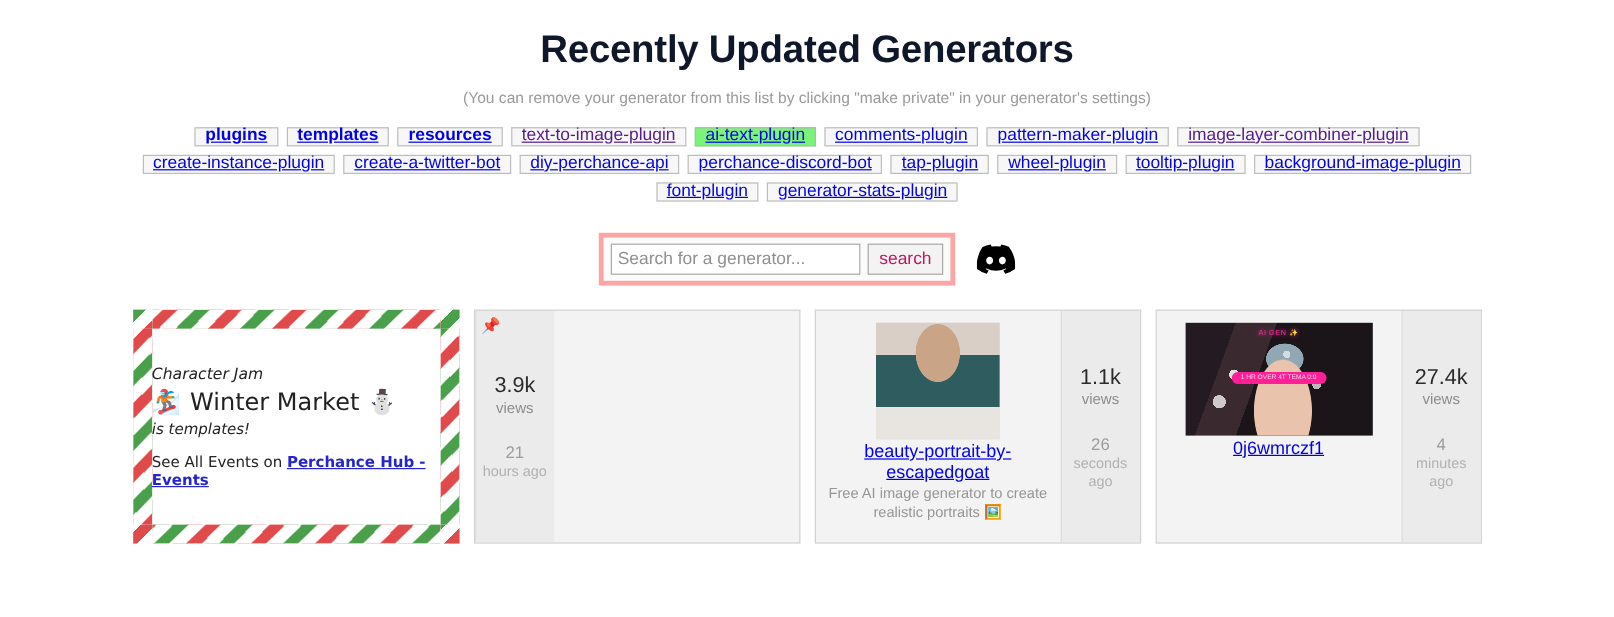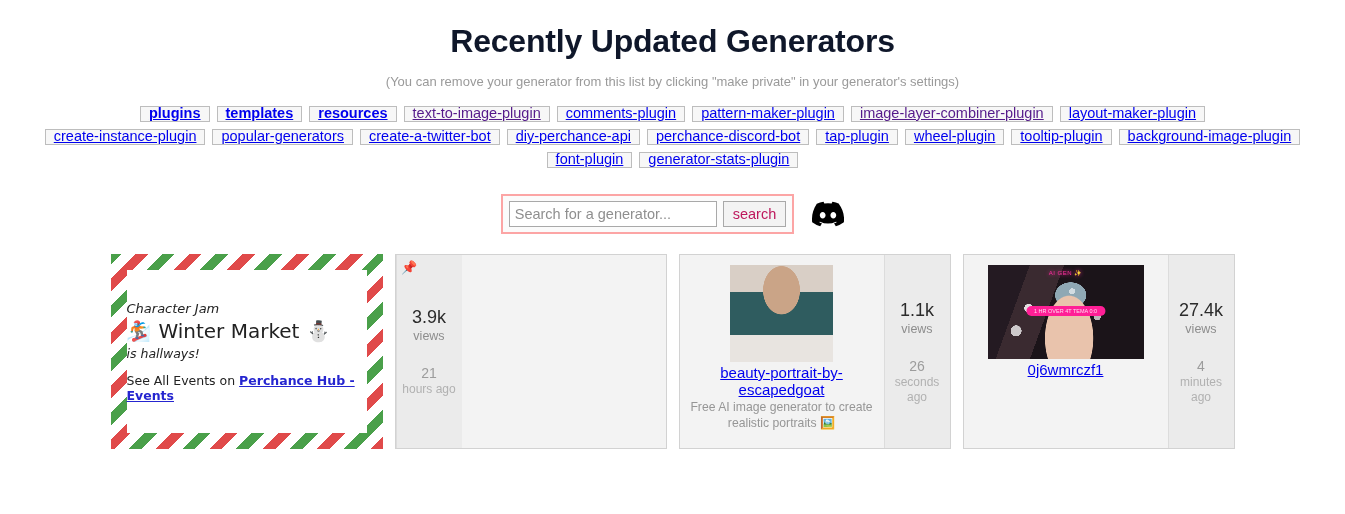--- a/index.html
+++ b/index.html
@@ -67,21 +67,21 @@
 
   
   .search-row {
     display: flex;
     align-items: center;
     justify-content: center;
     margin-top: 26px;
     gap: 18px;
   }
   .search-box {
-    border: 2px solid #fca5a5;
+    border: 4px solid #fca5a5;
     background: #fbfbfb;
     padding: 5px 6px;
     display: flex;
     align-items: flex-start;
     gap: 6px;
   }
   .search-input {
     width: 196px;
     height: 22px;
     font-size: 14.5px;
@@ -282,39 +282,36 @@
         </div>
         <div class="tag bold">
           <a href="#">templates</a>
         </div>
         <div class="tag bold">
           <a href="#">resources</a>
         </div>
         <div class="tag visited">
           <a href="#">text-to-image-plugin</a>
         </div>
+        <div class="tag hl">
+          <a href="#">ai-text-plugin</a>
+        </div>
         <div class="tag ">
           <a href="#">comments-plugin</a>
         </div>
         <div class="tag ">
           <a href="#">pattern-maker-plugin</a>
         </div>
         <div class="tag visited">
           <a href="#">image-layer-combiner-plugin</a>
         </div>
-        <div class="tag ">
-          <a href="#">layout-maker-plugin</a>
-        </div>
       </div>
       <div class="tag-row">
         <div class="tag ">
           <a href="#">create-instance-plugin</a>
-        </div>
-        <div class="tag ">
-          <a href="#">popular-generators</a>
         </div>
         <div class="tag ">
           <a href="#">create-a-twitter-bot</a>
         </div>
         <div class="tag ">
           <a href="#">diy-perchance-api</a>
         </div>
         <div class="tag ">
           <a href="#">perchance-discord-bot</a>
         </div>
@@ -355,21 +352,21 @@
 
   <div class="cards">
 
     <div class="event-card">
       <div class="event-jam">Character Jam</div>
       <div class="event-main">
         <span>🏂</span>
         <span>Winter Market</span>
         <span>⛄</span>
       </div>
-      <div class="event-sub">is hallways!</div>
+      <div class="event-sub">is templates!</div>
       <div class="event-foot">
         <span>See All Events on</span>
         <a href="#">Perchance Hub - Events</a>
       </div>
     </div>
 
     <div id="gen-cards" style="display:contents"><div class="gen-card">
           <div class="pin">📌</div>
           <div class="gen-side">
             <div class="views-num">3.9k</div>

